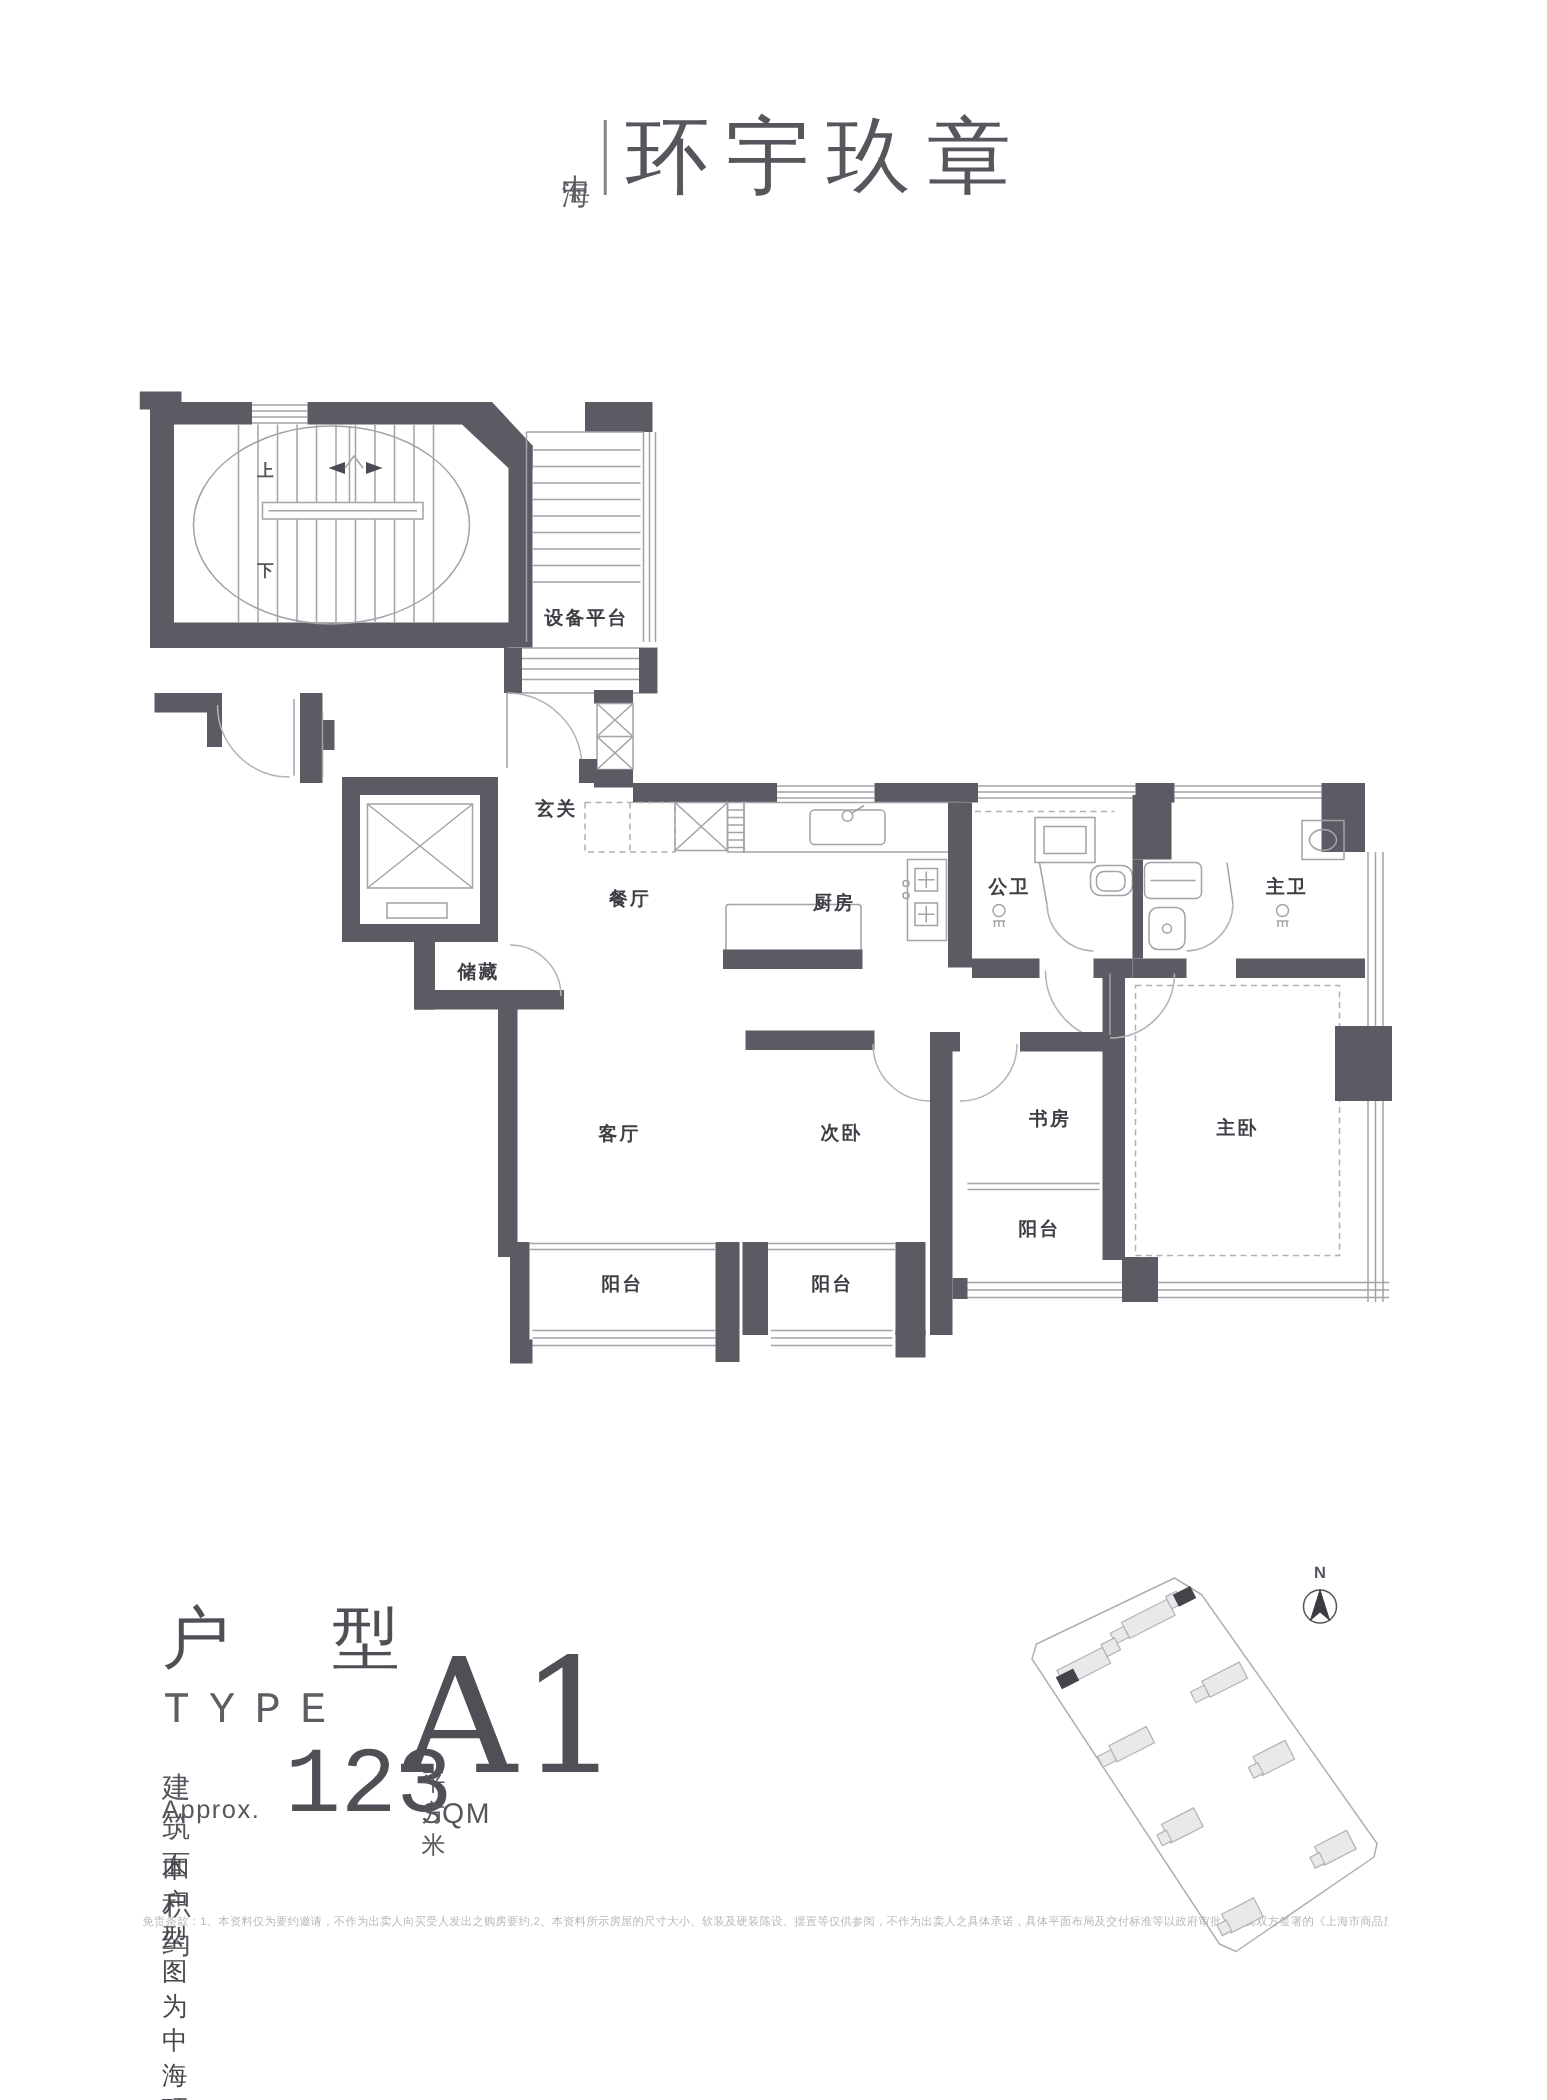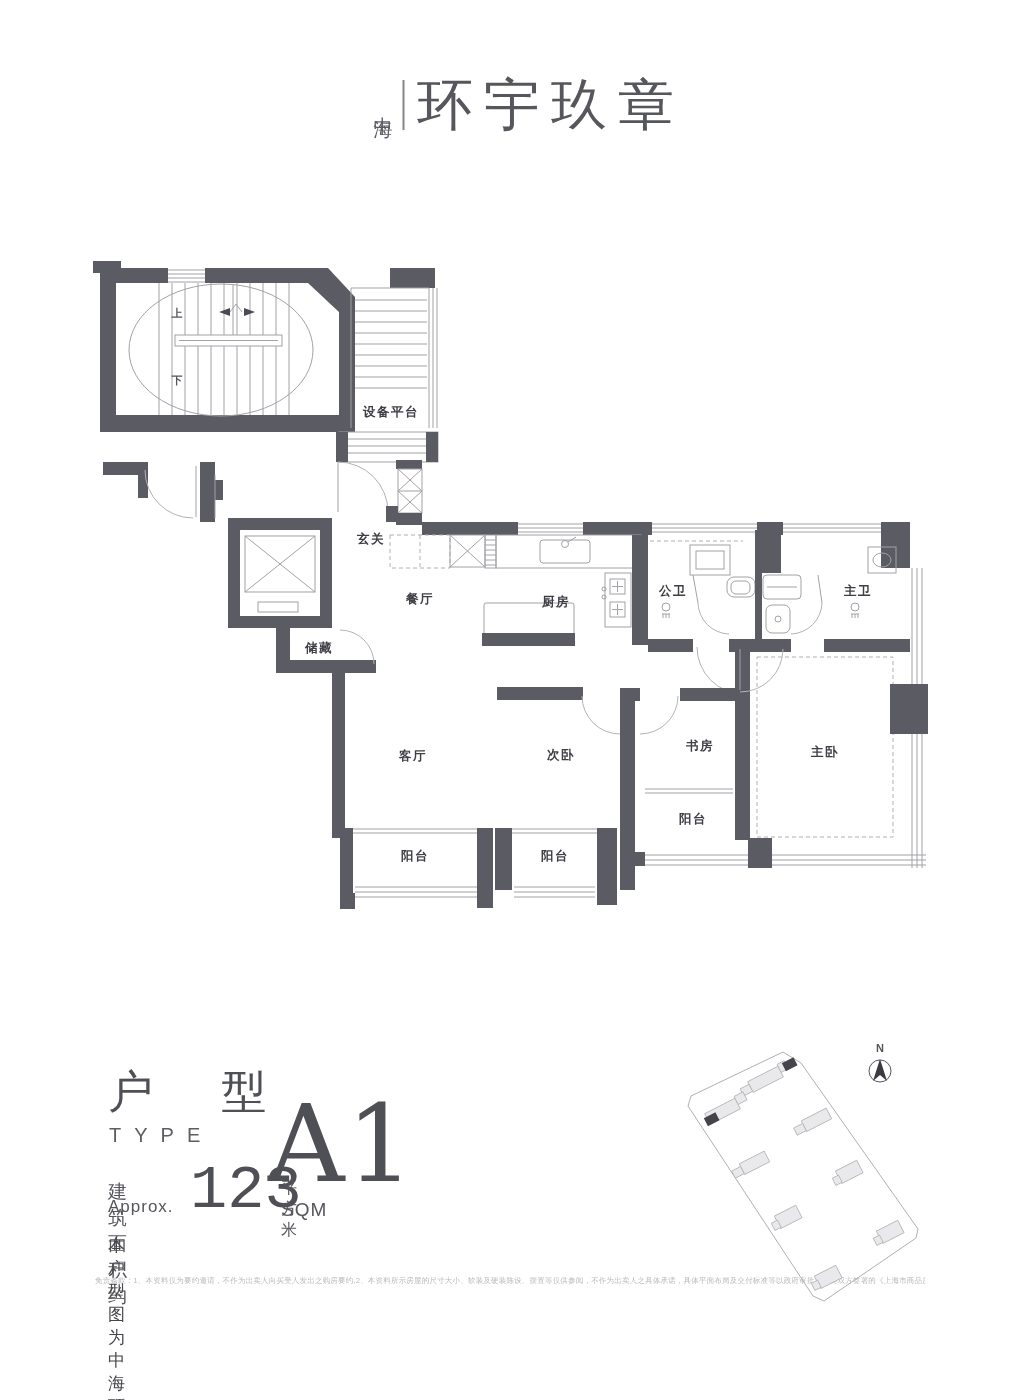--- a/index.html
+++ b/index.html
@@ -22,22 +22,22 @@
   .lnw{stroke:#a2a2a8;stroke-width:1;fill:#ffffff;}
   .dsh{stroke:#b0b0b5;stroke-width:1;fill:none;stroke-dasharray:4 3;}
   .arc{stroke:#b3b3b8;stroke-width:1;fill:none;}
   text.rm{font:700 12.5px "Liberation Sans",sans-serif;fill:#3e3e45;
           text-anchor:middle;letter-spacing:1.5px;}
   text.sm{font:600 11px "Liberation Sans",sans-serif;fill:#55555c;text-anchor:middle;}
   
   .tblk{position:absolute;left:0;top:0;}
   .t-cn{position:absolute;left:108px;top:1062px;font-size:45px;letter-spacing:28px;
         color:#4f4f56;font-weight:500;white-space:nowrap;}
-  .t-en{position:absolute;left:109px;top:1124px;font-size:20px;letter-spacing:13px;
-        color:#5d5d64;white-space:nowrap;}
+  .t-en{position:absolute;left:109px;top:1124px;font-size:29px;letter-spacing:13px;
+        color:#5d5d64;white-space:nowrap;font-family:Liberation Mono, monospace;}
   .t-code{position:absolute;left:268px;top:1092px;font-family:"DejaVu Serif","Liberation Serif",serif;
         font-size:106px;line-height:106px;color:#4f4f56;letter-spacing:2px;}
   .a-cn{position:absolute;left:108px;top:1179px;font-size:19px;letter-spacing:3px;color:#55555c;}
   .a-en{position:absolute;left:108px;top:1197px;font-size:17px;letter-spacing:1px;color:#55555c;}
   .a-val{position:absolute;left:190px;top:1160px;font-family:Liberation Mono, monospace;
         font-size:62px;line-height:62px;color:#4f4f56;}
   .u-cn{position:absolute;left:281px;top:1178px;font-size:16px;letter-spacing:3px;color:#55555c;}
   .u-en{position:absolute;left:281px;top:1199px;font-size:19px;letter-spacing:1px;color:#55555c;}
   .loc{position:absolute;left:108px;top:1234px;font-size:17px;letter-spacing:2.5px;color:#46464c;}
   

